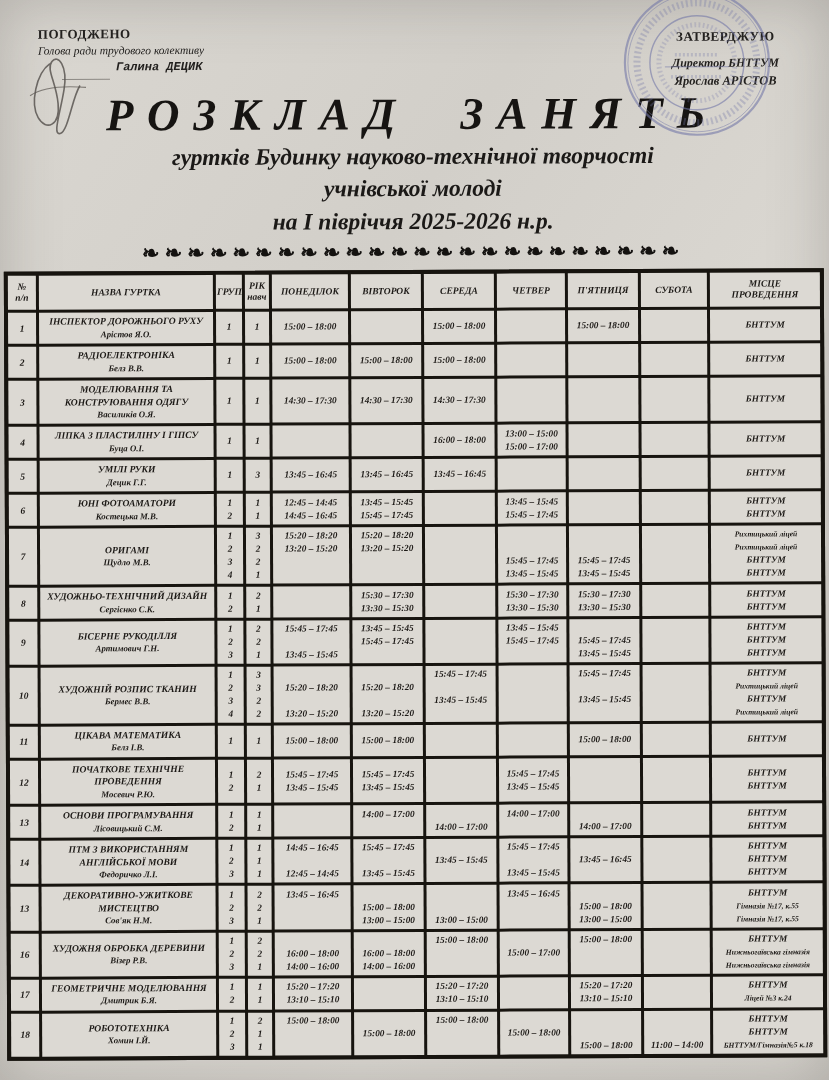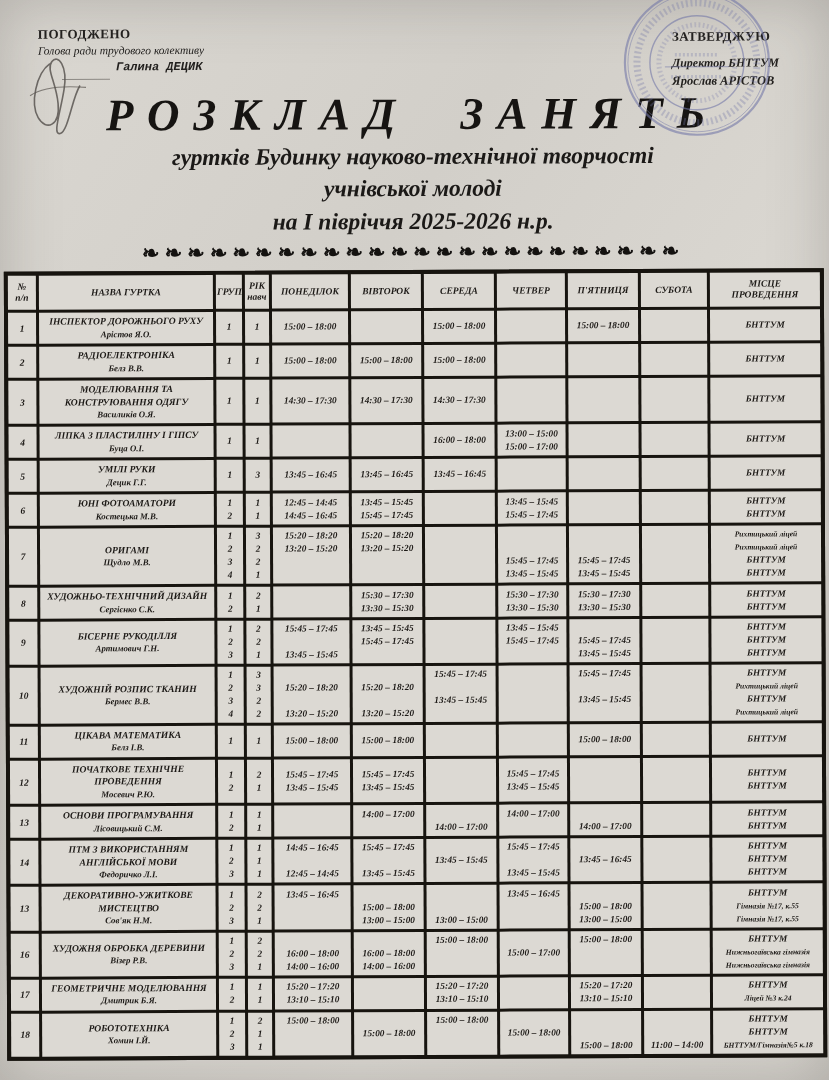--- a/index.html
+++ b/index.html
@@ -13,21 +13,21 @@
     background:linear-gradient(125deg,#dad7d1 0%,#d2cfc9 35%,#dcd9d3 70%,#d5d2cc 100%);
     box-shadow:inset 0 0 60px rgba(60,55,50,.25);
   }
   .content{position:absolute;inset:0;transform:rotate(-0.25deg);}
   
   .approve-left{position:absolute;top:25px;left:40px;color:#23211f;}
   .approve-left .hd{font-weight:bold;font-size:13px;letter-spacing:.5px;}
   .approve-left .sub{font-weight:normal;font-style:italic;font-size:11.5px;margin-top:2px;}
   .approve-left .nm{font-weight:bold;font-style:italic;font-size:12px;margin:4px 0 0 78px;font-family:Liberation Mono, monospace;}
   .sig{position:absolute;top:50px;left:24px;opacity:.85;}
-  .approve-right{position:absolute;top:30px;right:48px;text-align:left;color:#23211f;}
+  .approve-right{position:absolute;top:30px;right:48px;text-align:center;color:#23211f;}
   .approve-right .hd{font-weight:bold;font-size:13px;letter-spacing:.5px;}
   .approve-right .sub{font-weight:bold;font-style:italic;font-size:12px;margin-top:11px;}
   .approve-right .nm{font-weight:bold;font-style:italic;font-size:12.5px;margin-top:3px;}
   .stamp{position:absolute;top:-18px;right:42px;opacity:.7;}
   
   .title{
     margin-top:88px;text-align:center;font-weight:bold;font-style:italic;
     font-size:45px;letter-spacing:14px;word-spacing:26px;color:#161412;white-space:nowrap;
   }
   .subtitle{ text-align:center;font-weight:bold;font-style:italic;font-size:23.5px;color:#1b1917;line-height:1.38;}

